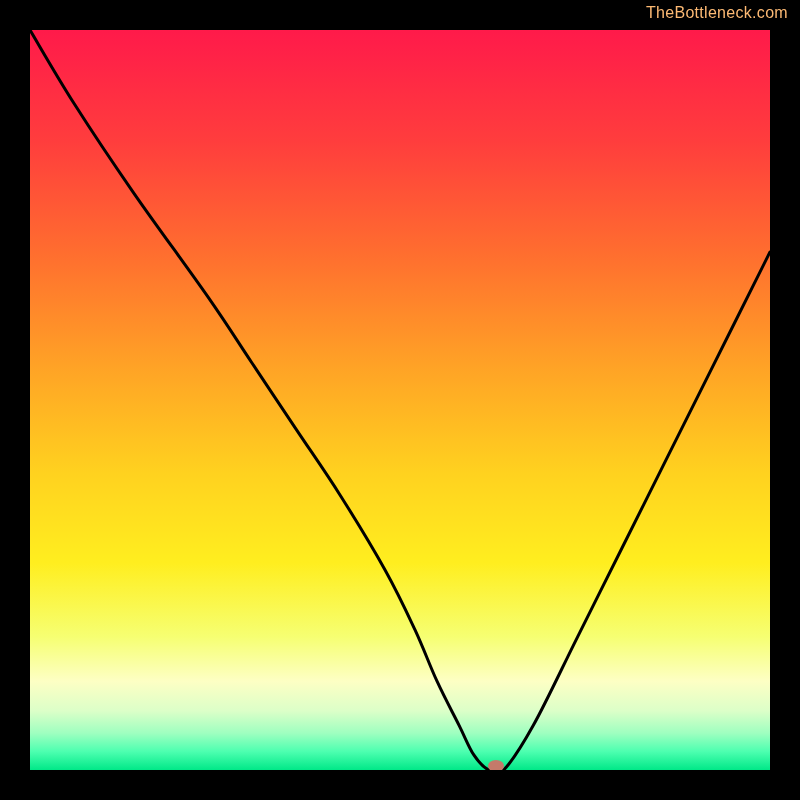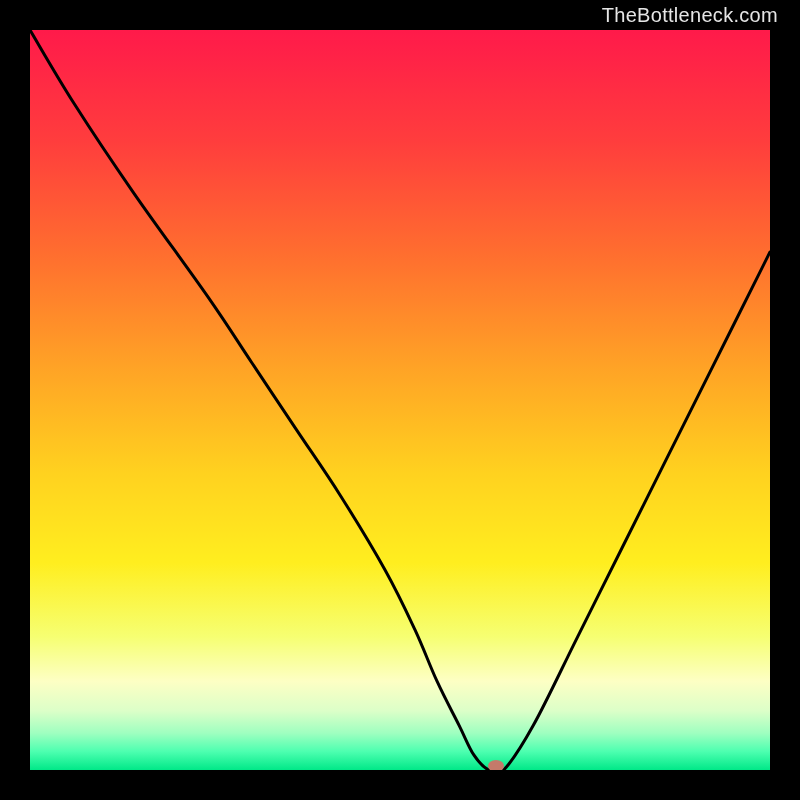--- a/index.html
+++ b/index.html
@@ -6,23 +6,23 @@
   body {
     width: 800px;
     height: 800px;
     background: #000;
     position: relative;
     font-family: Arial, sans-serif;
   }
   .watermark {
     position: absolute;
     top: 4px;
-    right: 22px;
-    color: #e5e5e5;
-    font-size: 20px;
+    right: 12px;
+    color: #fdba74;
+    font-size: 16px;
     font-weight: 500;
     z-index: 10;
     letter-spacing: 0.3px;
   }
   .plot-area {
     position: absolute;
     top: 30px;
     left: 30px;
     width: 740px;
     height: 740px;

